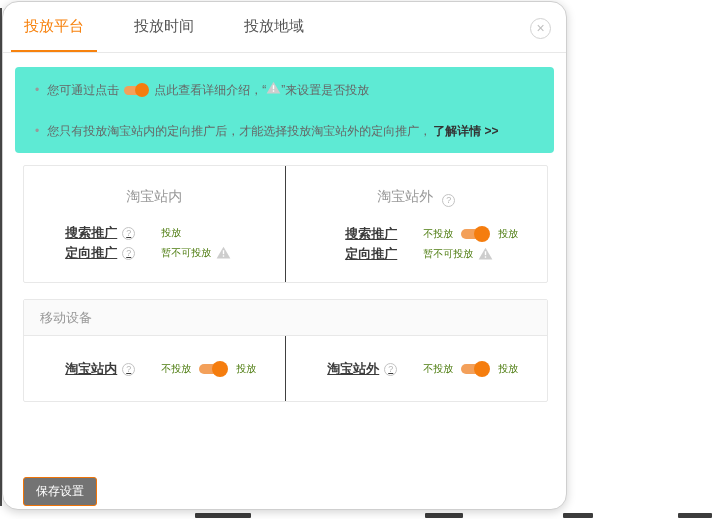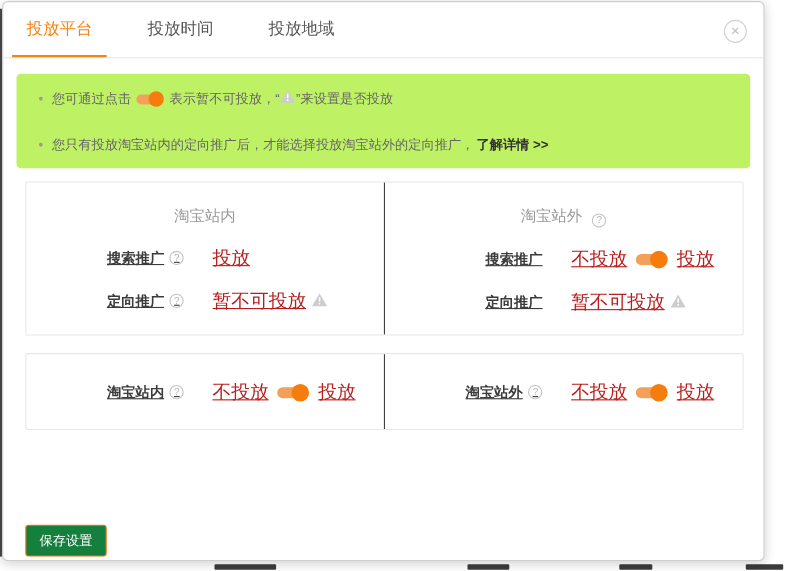--- a/index.html
+++ b/index.html
@@ -18,24 +18,24 @@
   .bg-fragment {
     position: absolute; top: 513px; height: 5px; background: #3c3c3c;
     filter: blur(0.6px); border-radius: 1px;
   }
   .frag1 { left: 195px; width: 56px; }
   .frag2 { left: 425px; width: 38px; }
   .frag3 { left: 563px; width: 30px; }
   .frag4 { left: 678px; width: 34px; }
 
   .modal {
-    position: absolute; left: 2px; top: 1px; width: 693px; height: 509px;
+    position: absolute; left: 2px; top: 1px; width: 565px; height: 509px;
     background: #ffffff;
     border: 1px solid #cfcfcf;
-    border-radius: 5px;
+    border-radius: 16px;
     box-shadow: 0 2px 10px rgba(0,0,0,.18);
     overflow: hidden;
   }
 
   
   .tabs-bar {
     position: relative; height: 51px;
     border-bottom: 1px solid #e8e8e8;
     display: flex; align-items: stretch;
     padding-left: 8px;
@@ -52,21 +52,21 @@
     position: absolute; right: 15px; top: 16px;
     width: 21px; height: 21px; border: 1px solid #d2d2d2;
     border-radius: 50%;
     color: #c0c0c0; font-size: 14px; line-height: 18px;
     text-align: center; cursor: pointer; background: #fff;
   }
 
   
   .notice {
     margin: 14px 12px 12px 12px;
-    background: #bef264;
+    background: #5eead4;
     border-radius: 4px;
     padding: 13px 10px 12px 10px;
     font-size: 12px; color: #666;
   }
   .bullet { display: flex; align-items: center; line-height: 20px; }
   .bullet + .bullet { margin-top: 21px; }
   .bullet.first { margin-bottom: 9px; }
   .bullet::before {
     content: "•"; color: #999; margin: 0 8px 0 10px; font-size: 12px;
   }
@@ -110,35 +110,35 @@
     font-size: 13px; color: #999;
   }
   .section-body { display: flex; }
   .col { flex: 1 1 50%; padding: 22px 0 18px 0; }
   .col.divided { border-right: 1px solid #404040; }
   .col-heading {
     text-align: center; font-size: 14px; color: #999;
     margin-bottom: 17px;
   }
   .ctrl-row { display: flex; align-items: center; min-height: 20px; }
-  .ctrl-row + .ctrl-row { margin-top: 16px; justify-content: center; }
+  .ctrl-row + .ctrl-row { margin-top: 0; justify-content: center; }
   .ctrl-left {
     flex: 0 0 50%; display: flex; justify-content: flex-end; align-items: center;
     padding-right: 19px; font-size: 13px; font-weight: bold; color: #3c3c3c; text-decoration: underline;
   }
   .ctrl-right {
     flex: 1 1 50%; display: flex; justify-content: flex-start; align-items: center;
-    padding-left: 7px; font-size: 17px; color: #b91c1c; text-decoration: underline;
+    padding-left: 7px; font-size: 10px; color: #4d7c0f;
   }
   .mobile .col { padding: 23px 0 22px 0; }
 
   
   .save-btn {
     position: absolute; left: 20px; top: 475px;
-    background: #15803d; color: #fff;
+    background: #737373; color: #fff;
     border: 1px solid #ef7408; border-radius: 3px;
     font-size: 12px; padding: 5px 12px; cursor: pointer;
     font-family: "Liberation Sans", "DejaVu Sans", sans-serif;
   }
 </style>
 </head>
 <body>
 
 <div class="bg-sliver-left"></div>
 <div class="bg-fragment frag1"></div>
@@ -163,21 +163,21 @@
     </div>
   </div>
 
   <div class="notice">
     <div class="bullet first">
       <span class="seg">您可通过点击</span>
       <span class="mini-toggle">
           <span class="track"></span>
           <span class="knob"></span>
         </span>
-      <span class="seg">表示暂不可投放，“</span>
+      <span class="seg">点此查看详细介绍，“</span>
       <span class="warn-icon" style="margin-left:0;">
         <svg width="15" height="13" viewBox="0 0 16 14">
             <path d="M8 0.8 L15.4 13.4 H0.6 Z" fill="#cdcdcd"></path>
             <rect x="7.25" y="4.6" width="1.5" height="4.2" fill="#ffffff"></rect>
             <rect x="7.25" y="10" width="1.5" height="1.6" fill="#ffffff"></rect>
           </svg>
       </span>
       <span class="seg">”来设置是否投放</span>
     </div>
     <div class="bullet">
@@ -252,20 +252,21 @@
                 </svg>
             </span>
           </div>
         </div>
       </div>
 
     </div>
   </div>
 
   <div class="section mobile">
+    <div class="section-header">移动设备</div>
     <div class="section-body">
 
       <div class="col divided">
         <div class="ctrl-row">
           <div class="ctrl-left">
             <span>淘宝站内</span>
             <span class="help-icon"></span>
           </div>
           <div class="ctrl-right">
             <span>不投放</span>

